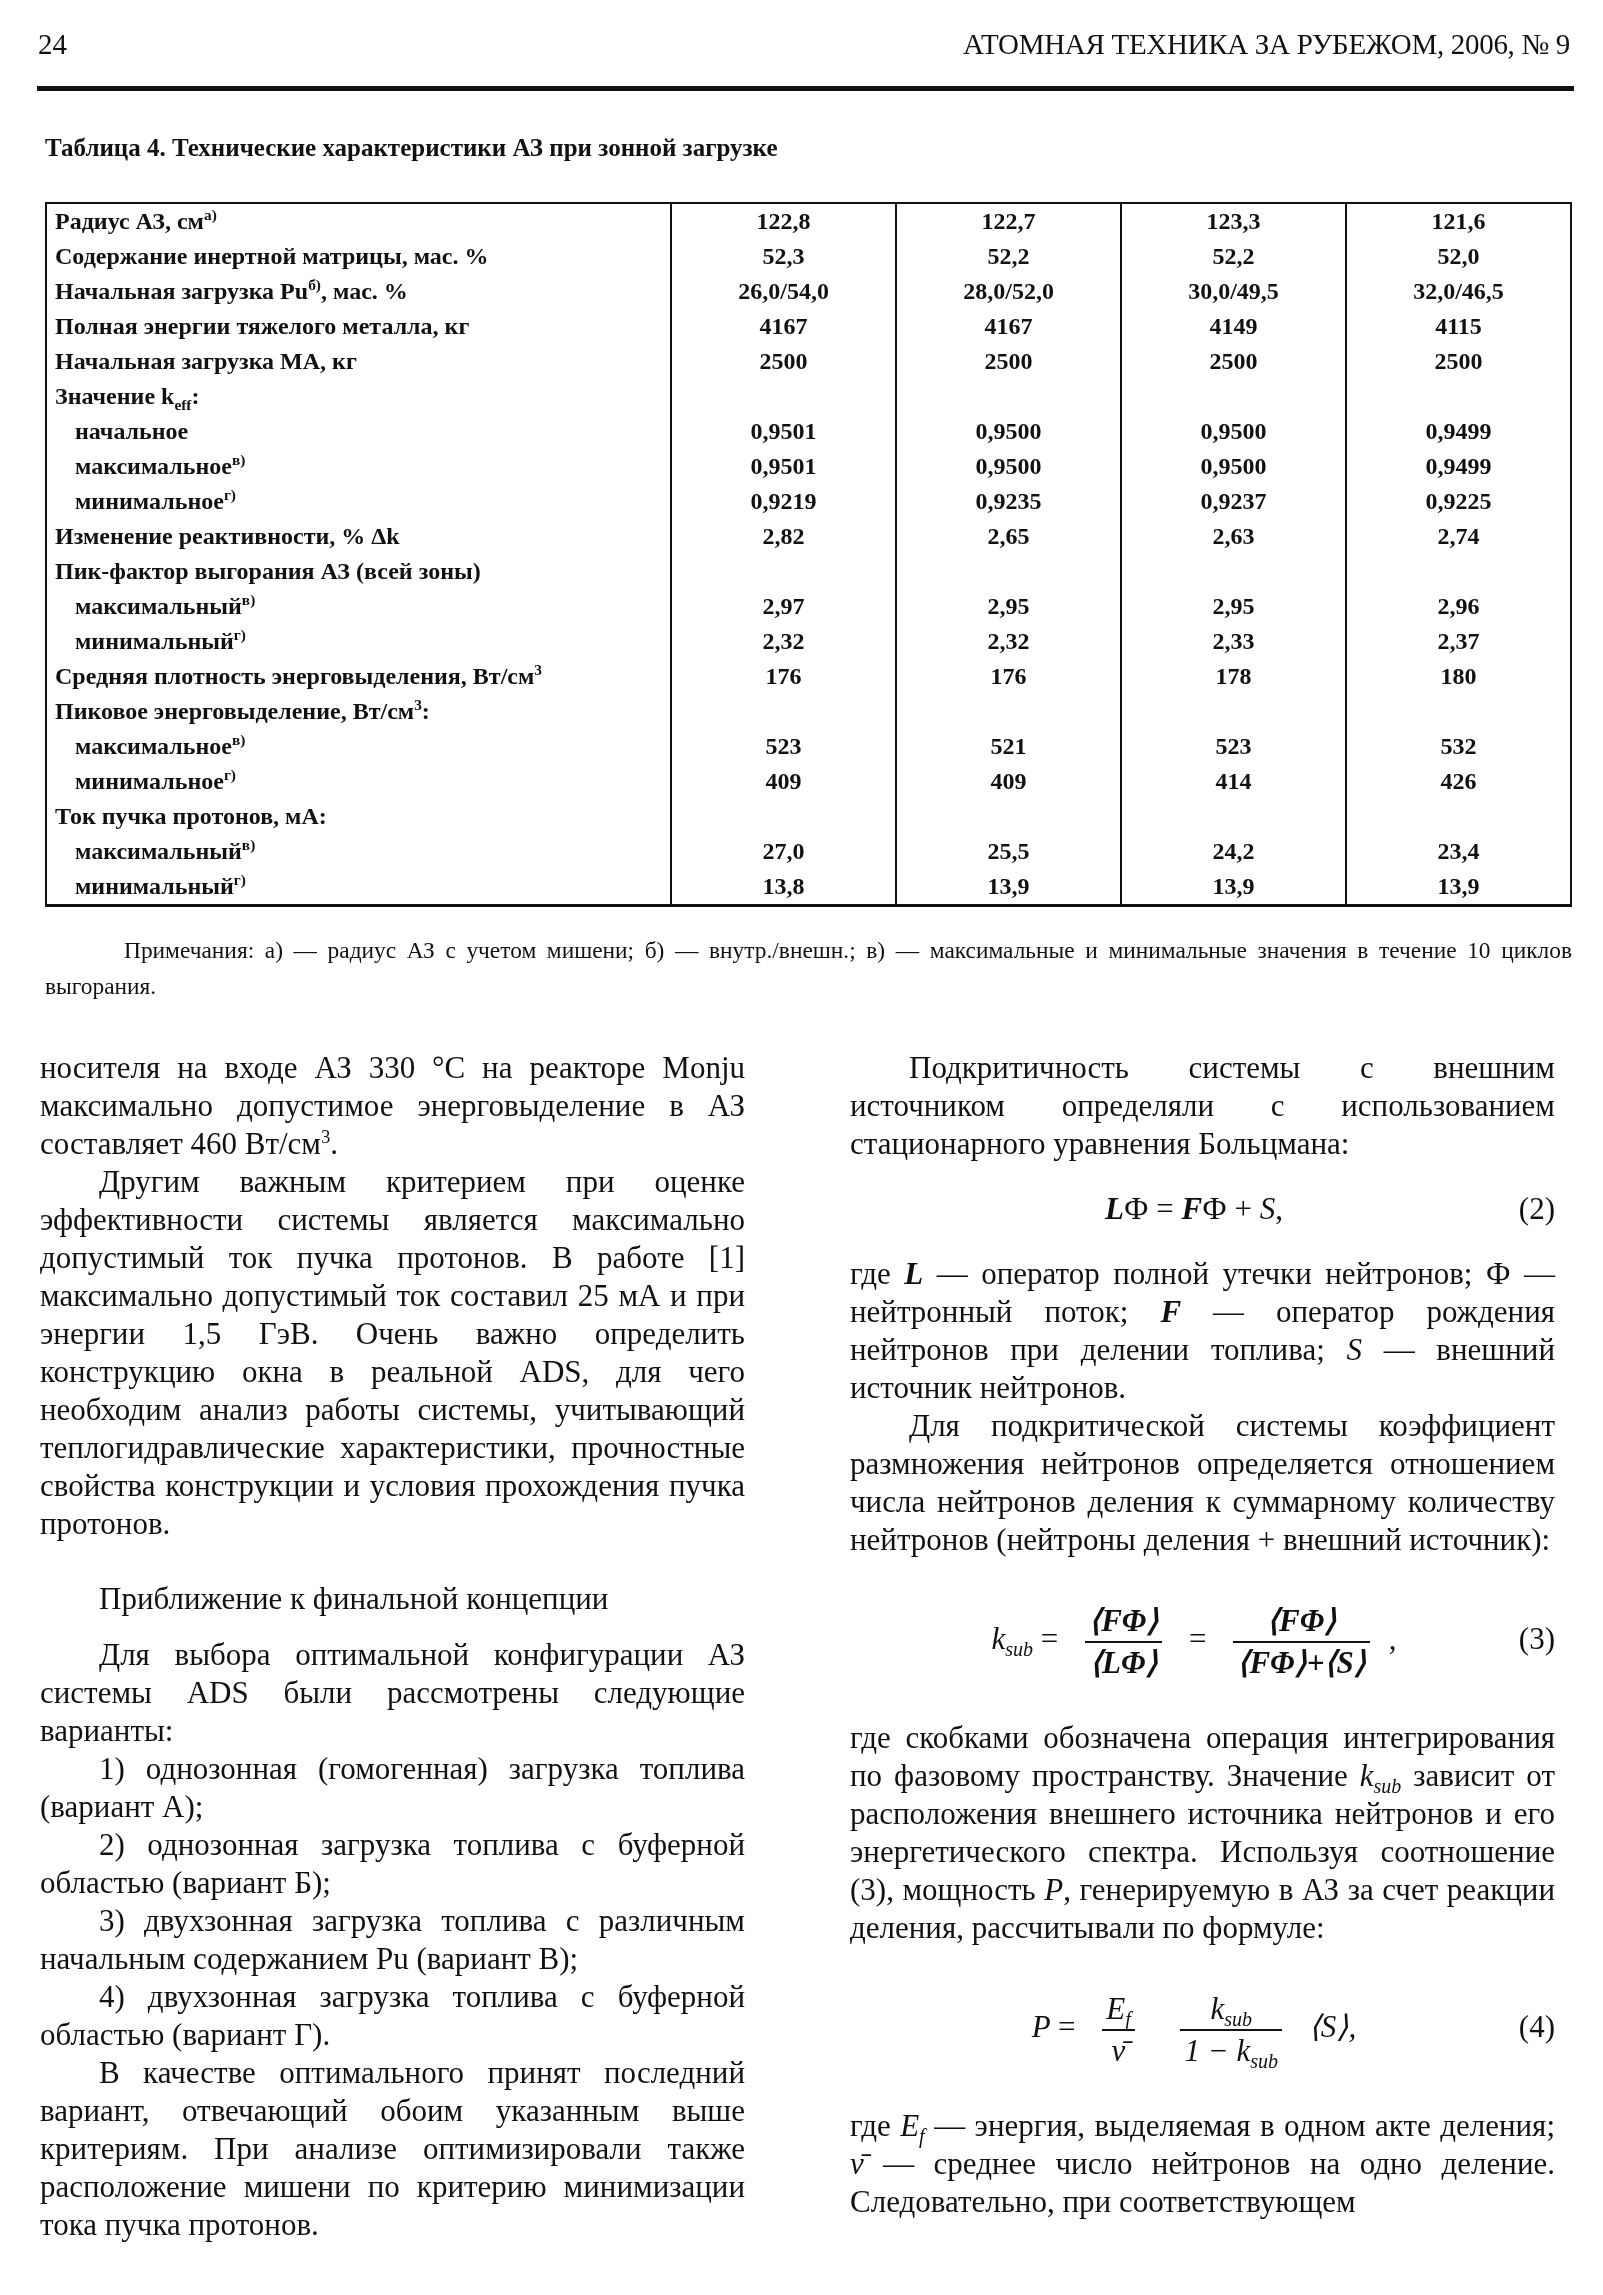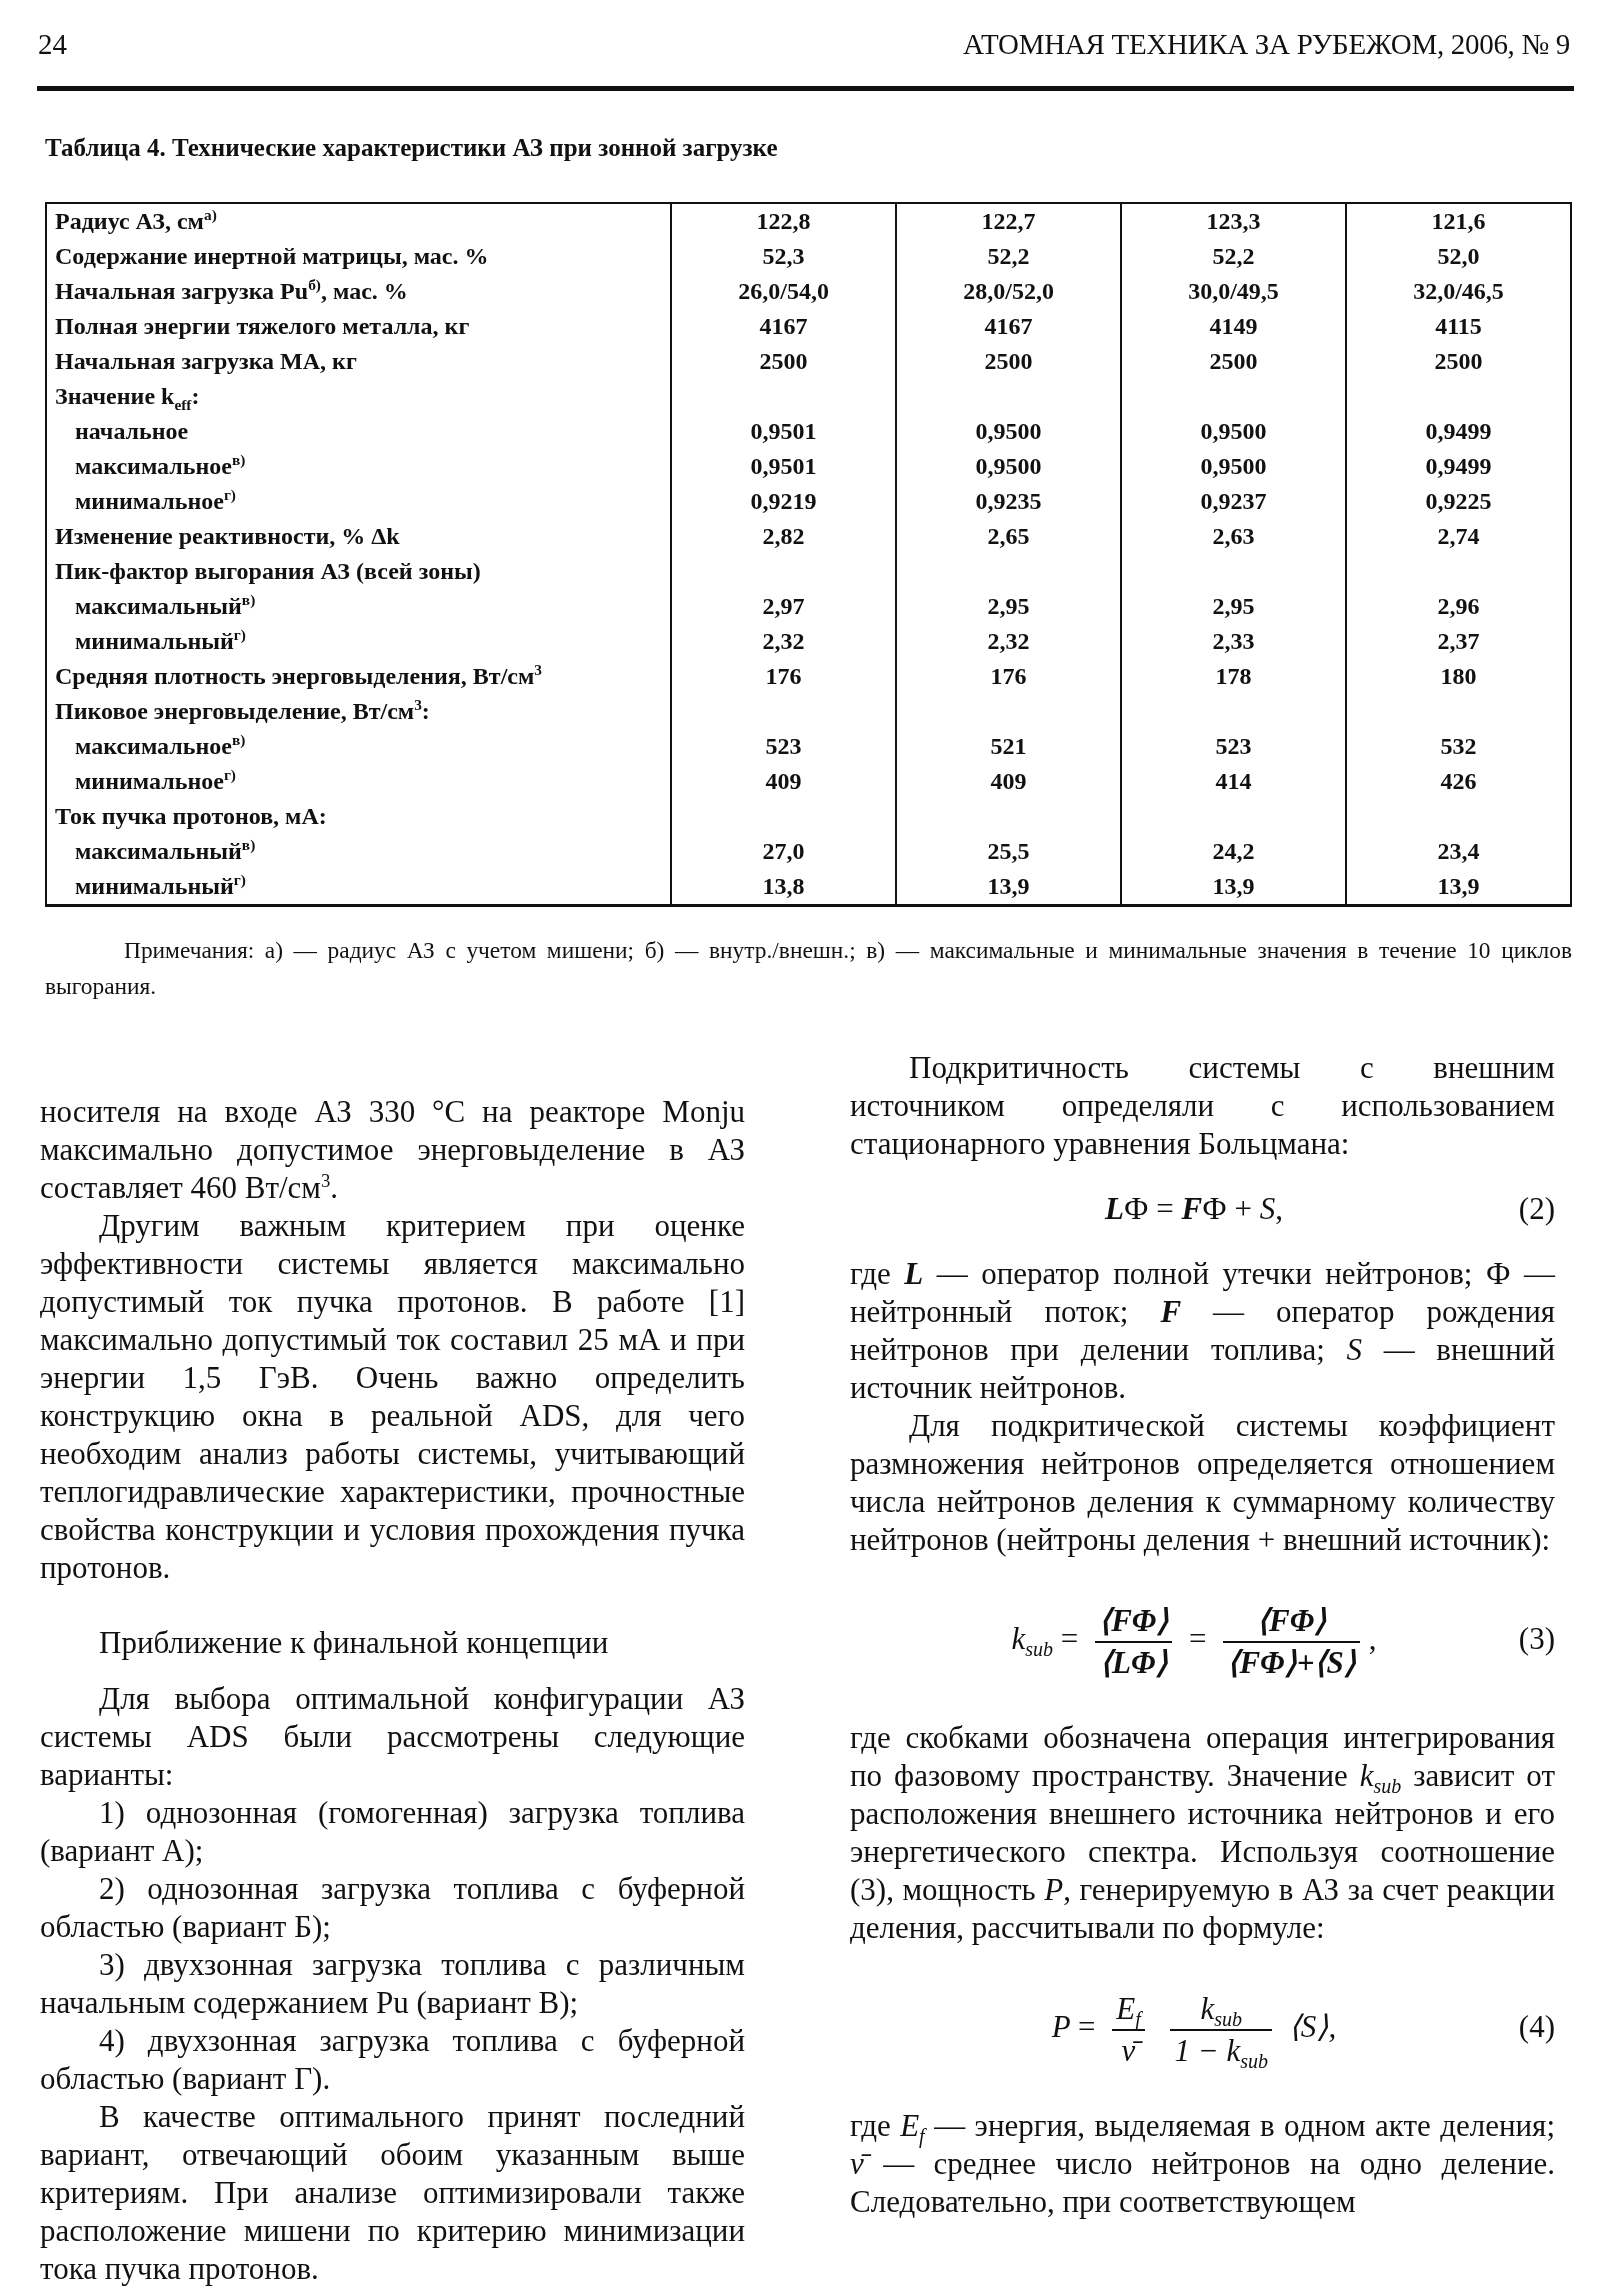--- a/index.html
+++ b/index.html
@@ -22,32 +22,32 @@
   .tbl td.lab { width: 601px; padding-left: 8px; }
   .tbl td.lab.ind { padding-left: 28px; }
   .tbl td.val { width: 229px; text-align: center; border-left: 2px solid #111; }
   .tbl sup { font-size: 15.4px; line-height: 0; }
   .tbl sub { font-size: 15.4px; line-height: 0; }
 
   .notes { left: 45px; top: 932px; width: 1527px; font-size: 23.4px; line-height: 36px; text-indent: 79px; text-align: justify; }
 
   
   .col { top: 1049px; width: 705px; font-size: 31px; line-height: 38px; text-align: justify; }
-  .col.left { left: 40px; margin-top: 44px; }
+  .col.left { left: 40px; }
   .col.right { left: 850px; font-family: Liberation Serif, serif; }
   .col p { margin: 0; }
   .col p.ind { text-indent: 59px; }
   .col p.head { text-indent: 59px; margin: 37px 0 18px 0; }
   .eq { position: relative; height: 38px; margin: 27px 0 27px 0; }
   .eq .body { position: absolute; left: 0; right: 17px; text-align: center; font-style: italic; }
   .eq .num { position: absolute; right: 0; top: 0; font-style: normal; }
   .b { font-weight: bold; }
   .it { font-style: italic; }
   .upr { font-style: normal; }
-  .frac { display: inline-block; vertical-align: middle; margin: 0 9px; }
+  .frac { display: inline-block; vertical-align: middle; margin: 0 19px; }
   .frac .n, .frac .d { display: block; line-height: 40px; padding: 0 4px; }
   .frac .n { border-bottom: 2px solid #111; }
   .eq.tall { height: 100px; margin: 30px 0 30px 0; }
   .eq.tall .body { top: 0; line-height: 100px; }
   .eq.tall .num { top: 31px; }
   .col sub { font-size: 20px; line-height: 0; }
   .col sup { font-size: 18.7px; line-height: 0; }
 </style>
 </head>
 <body>

